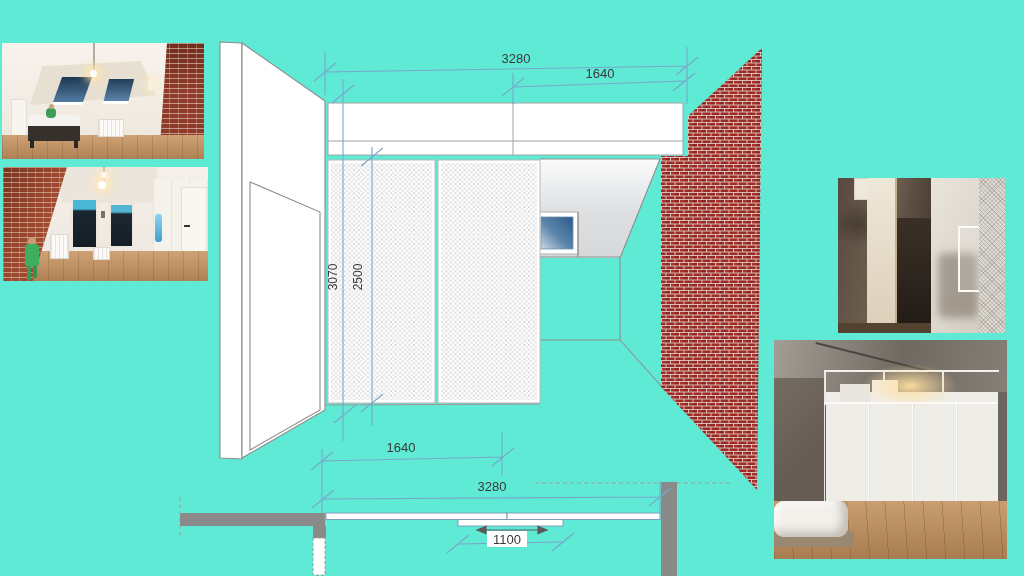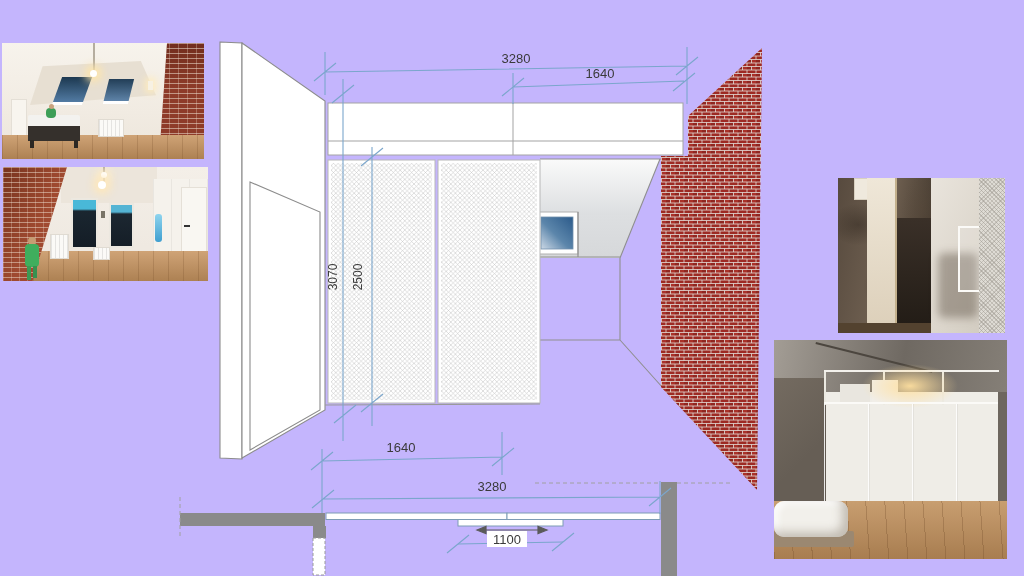--- a/index.html
+++ b/index.html
@@ -1,16 +1,16 @@
 <!DOCTYPE html>
 <html><head>
 <meta charset="utf-8">
 <style>
   html,body{margin:0;padding:0;background:#fff;}
-  .canvas{position:relative;width:1024px;height:576px;background:#c4b5fd;overflow:hidden;
+  .canvas{position:relative;width:1024px;height:576px;background:#5eead4;overflow:hidden;
           font-family:"Liberation Sans", sans-serif;}
   .photo{position:absolute;overflow:hidden;}
   .abs{position:absolute;}
   svg text{font-family:"Liberation Sans", sans-serif;fill:#3a3a3a;}
   .dimlabel{font-size:13px;}
   .dimlabel-v{font-size:12px;}
 
   
   .brickA{background-color:#8e3b29;
     background-image:

